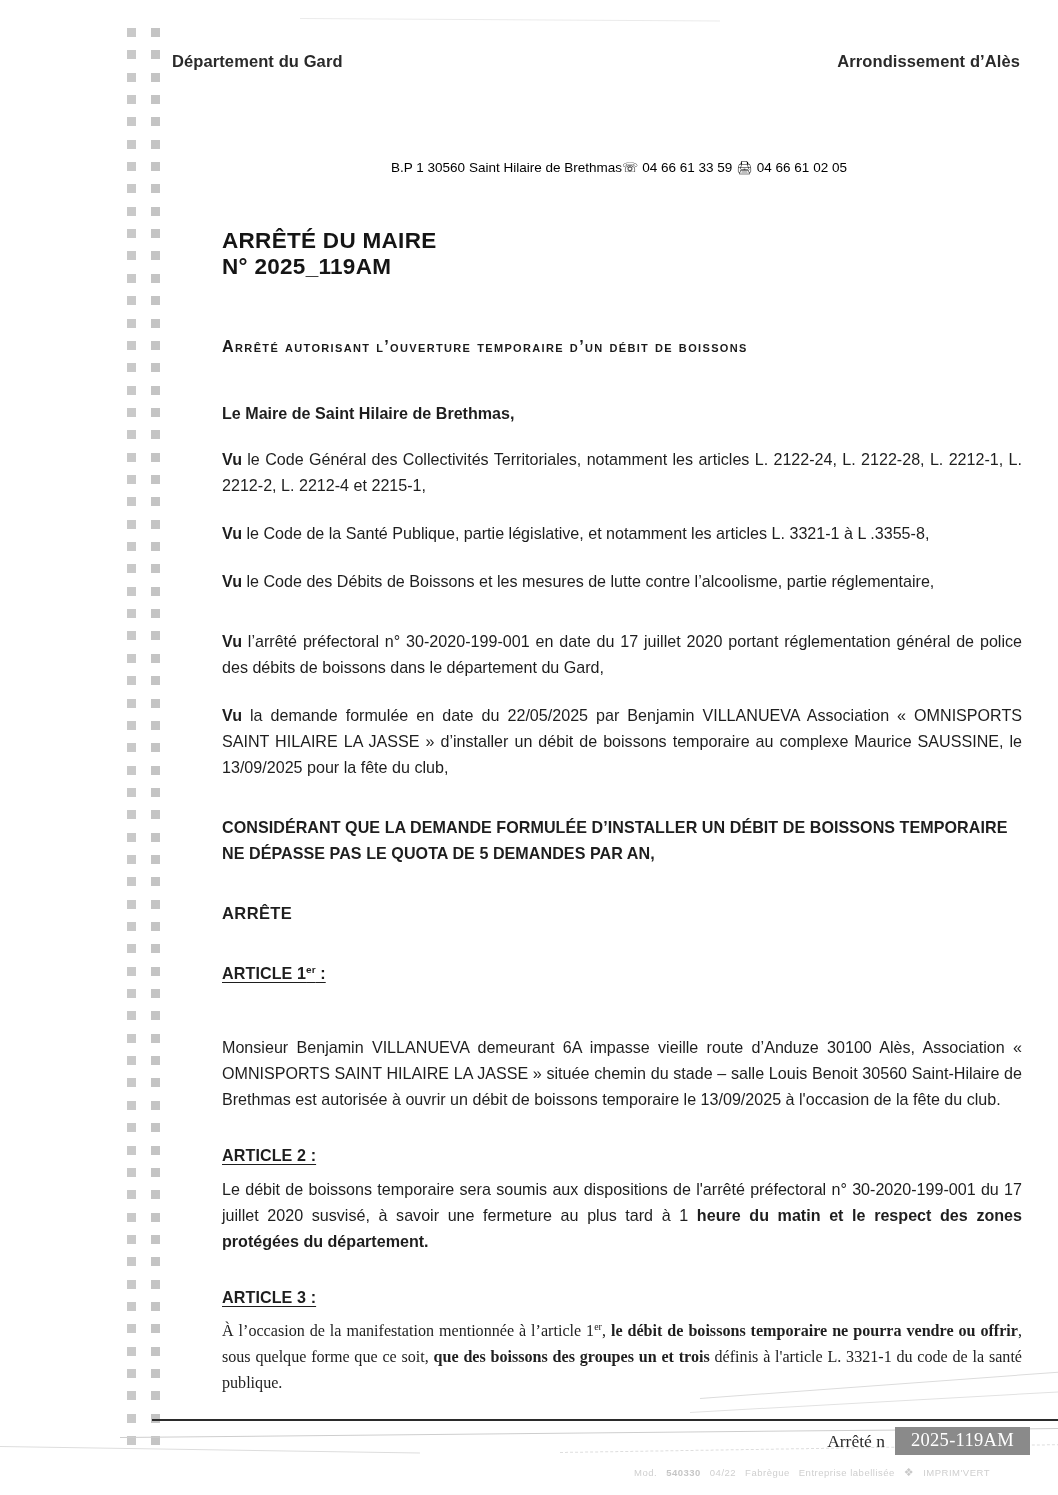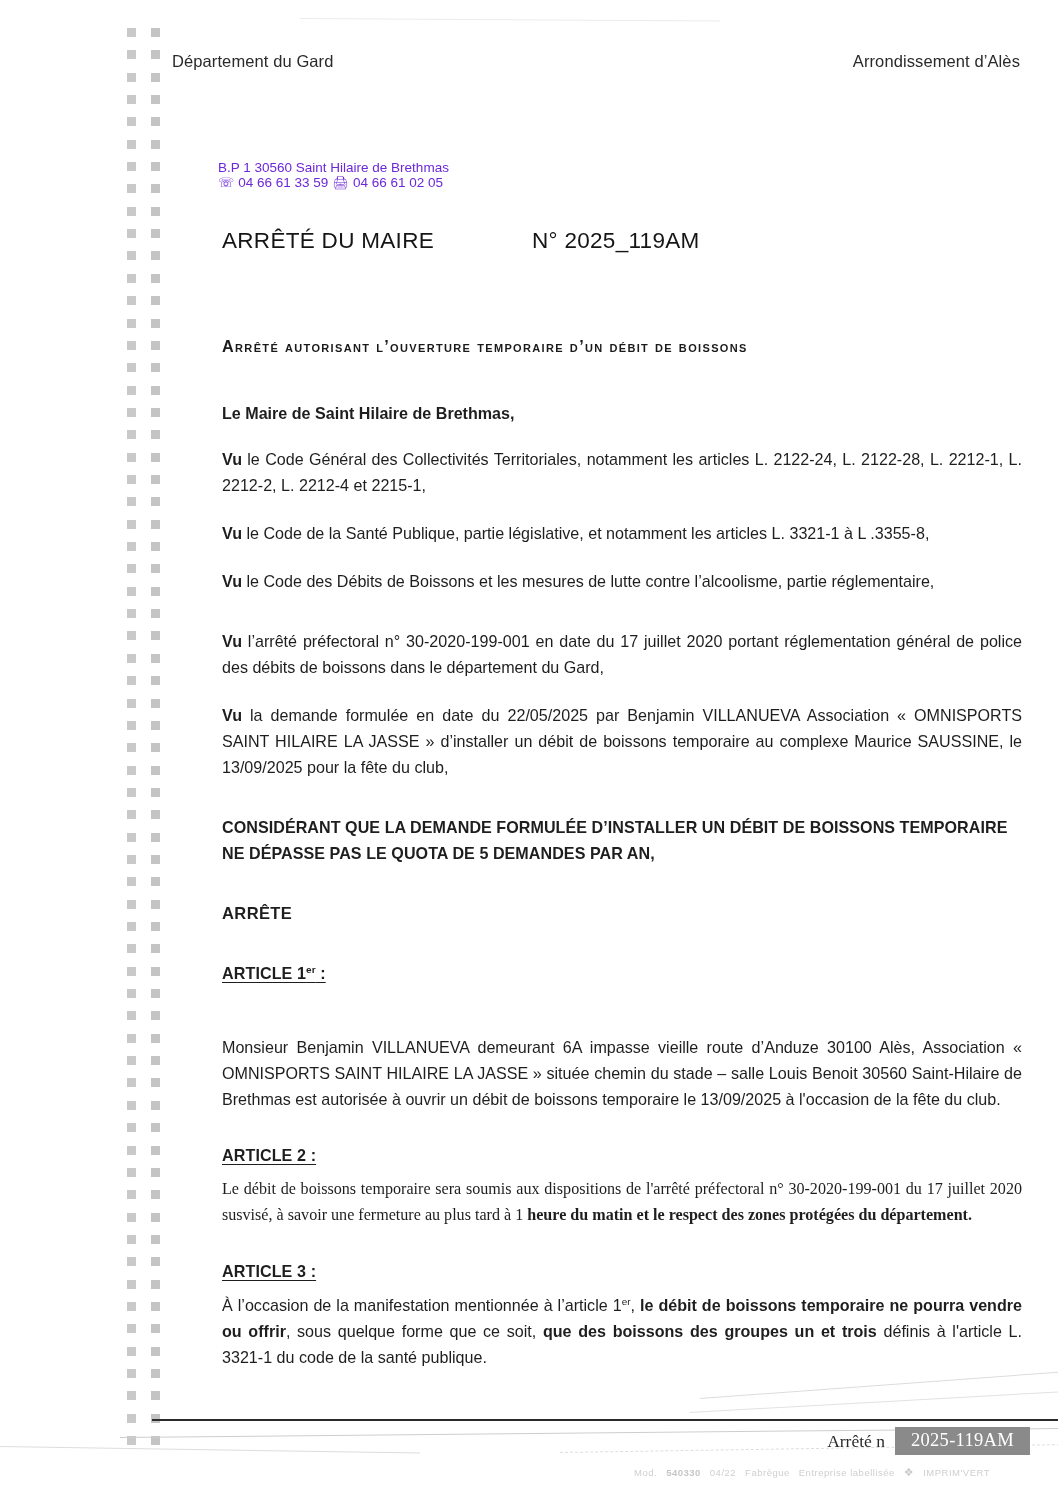--- a/index.html
+++ b/index.html
@@ -42,20 +42,21 @@
     position: absolute;
     left: 172px;
     right: 38px;
     top: 52px;
     display: flex;
     justify-content: space-between;
     align-items: baseline;
     font-size: 16.5px;
     color: #2a2a2a;
     letter-spacing: 0.1px;
+    font-weight: bold;
   }
   .hdr-left, .hdr-right { white-space: nowrap; }
 
   .title-box {
     position: absolute;
     left: 148px;
     top: 98px;
     width: 872px;
     height: 49px;
     border: 1.6px solid #2e2e2e;
@@ -74,38 +75,38 @@
 
   .addr-row {
     position: absolute;
     left: 218px;
     right: 38px;
     top: 160px;
     display: flex;
     justify-content: center;
     align-items: baseline;
     font-size: 13.5px;
-    color: #6d28d9;
-    white-space: nowrap;
-    flex-direction: column;
+    color: #000000;
+    white-space: nowrap;
   }
   .tel-blk { display: flex; align-items: baseline; gap: 4px; }
   .ico { font-size: 13px; line-height: 1; position: relative; top: 0px; }
 
   
   .arrete-line {
     position: absolute;
     left: 222px;
     top: 228px;
     width: 740px;
     display: flex;
     font-size: 22.5px;
-    font-weight: normal;
+    font-weight: bold;
     letter-spacing: 0.3px;
     color: #151515;
+    flex-direction: column;
   }
   .arrete-line .a1 { width: 310px; }
   .arrete-line .a2 { }
 
   .subtitle {
     position: absolute;
     left: 222px;
     top: 337px;
     width: 800px;
     font-size: 16.2px;
@@ -394,25 +395,25 @@
       <span class="arrete-word">ARRÊTE</span>
     </p>
 
     <div id="article-list">
         <div style="margin-bottom: 30px;">
           <p class="p gap-xs"><span class="art-head">ARTICLE 1<sup>er</sup> :</span></p>
           <p class="p jst" style="margin-bottom: 0px; margin-top: 48px;"><span>Monsieur Benjamin VILLANUEVA demeurant 6A impasse vieille route d’Anduze 30100 Alès, Association « OMNISPORTS SAINT HILAIRE LA JASSE » située chemin du stade – salle Louis Benoit 30560 Saint-Hilaire de Brethmas est autorisée à ouvrir un débit de boissons temporaire le 13/09/2025 à l'occasion de la fête du club.</span></p>
         </div>
         <div style="margin-bottom: 30px;">
           <p class="p gap-xs"><span class="art-head">ARTICLE 2 :</span></p>
-          <p class="p jst" style="margin-bottom: 17px; font-family: Liberation Serif, serif;"><span>Le débit de boissons temporaire sera soumis aux dispositions de l'arrêté préfectoral n° 30-2020-199-001 du 17 juillet 2020 susvisé, à savoir une fermeture au plus tard à 1 </span><b>heure du matin et le respect des zones protégées du département.</b></p>
+          <p class="p jst" style="margin-bottom: 17px;"><span>Le débit de boissons temporaire sera soumis aux dispositions de l'arrêté préfectoral n° 30-2020-199-001 du 17 juillet 2020 susvisé, à savoir une fermeture au plus tard à 1 </span><b>heure du matin et le respect des zones protégées du département.</b></p>
         </div>
         <div style="margin-bottom: 48px;">
           <p class="p gap-xs"><span class="art-head">ARTICLE 3 :</span></p>
-          <p class="p jst" style="margin-bottom: 0px;"><span>À l’occasion de la manifestation mentionnée à l’article 1</span><sup>er</sup><span>, </span><b>le débit de boissons temporaire ne pourra vendre ou offrir</b><span>, sous quelque forme que ce soit, </span><b>que des boissons des groupes un et trois</b><span> définis à l'article L. 3321-1 du code de la santé publique.</span></p>
+          <p class="p jst" style="margin-bottom: 0px; font-family: Liberation Serif, serif;"><span>À l’occasion de la manifestation mentionnée à l’article 1</span><sup>er</sup><span>, </span><b>le débit de boissons temporaire ne pourra vendre ou offrir</b><span>, sous quelque forme que ce soit, </span><b>que des boissons des groupes un et trois</b><span> définis à l'article L. 3321-1 du code de la santé publique.</span></p>
         </div>
       </div>
 
   </div>
 
   <div class="foot-rule"></div>
   <div class="scan-curve scan-c3"></div>
   <div class="scan-curve scan-c4"></div>
   <div class="scan-curve scan-c1"></div>
   <div class="scan-curve scan-c5"></div>

